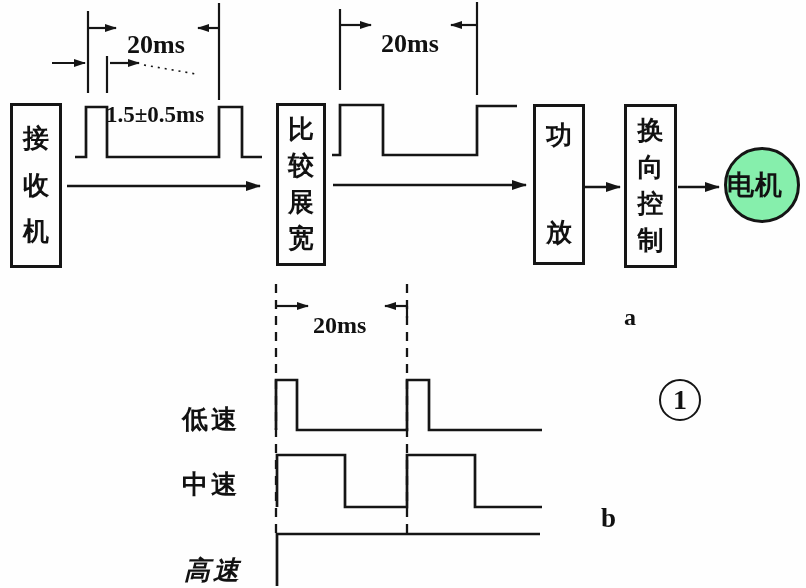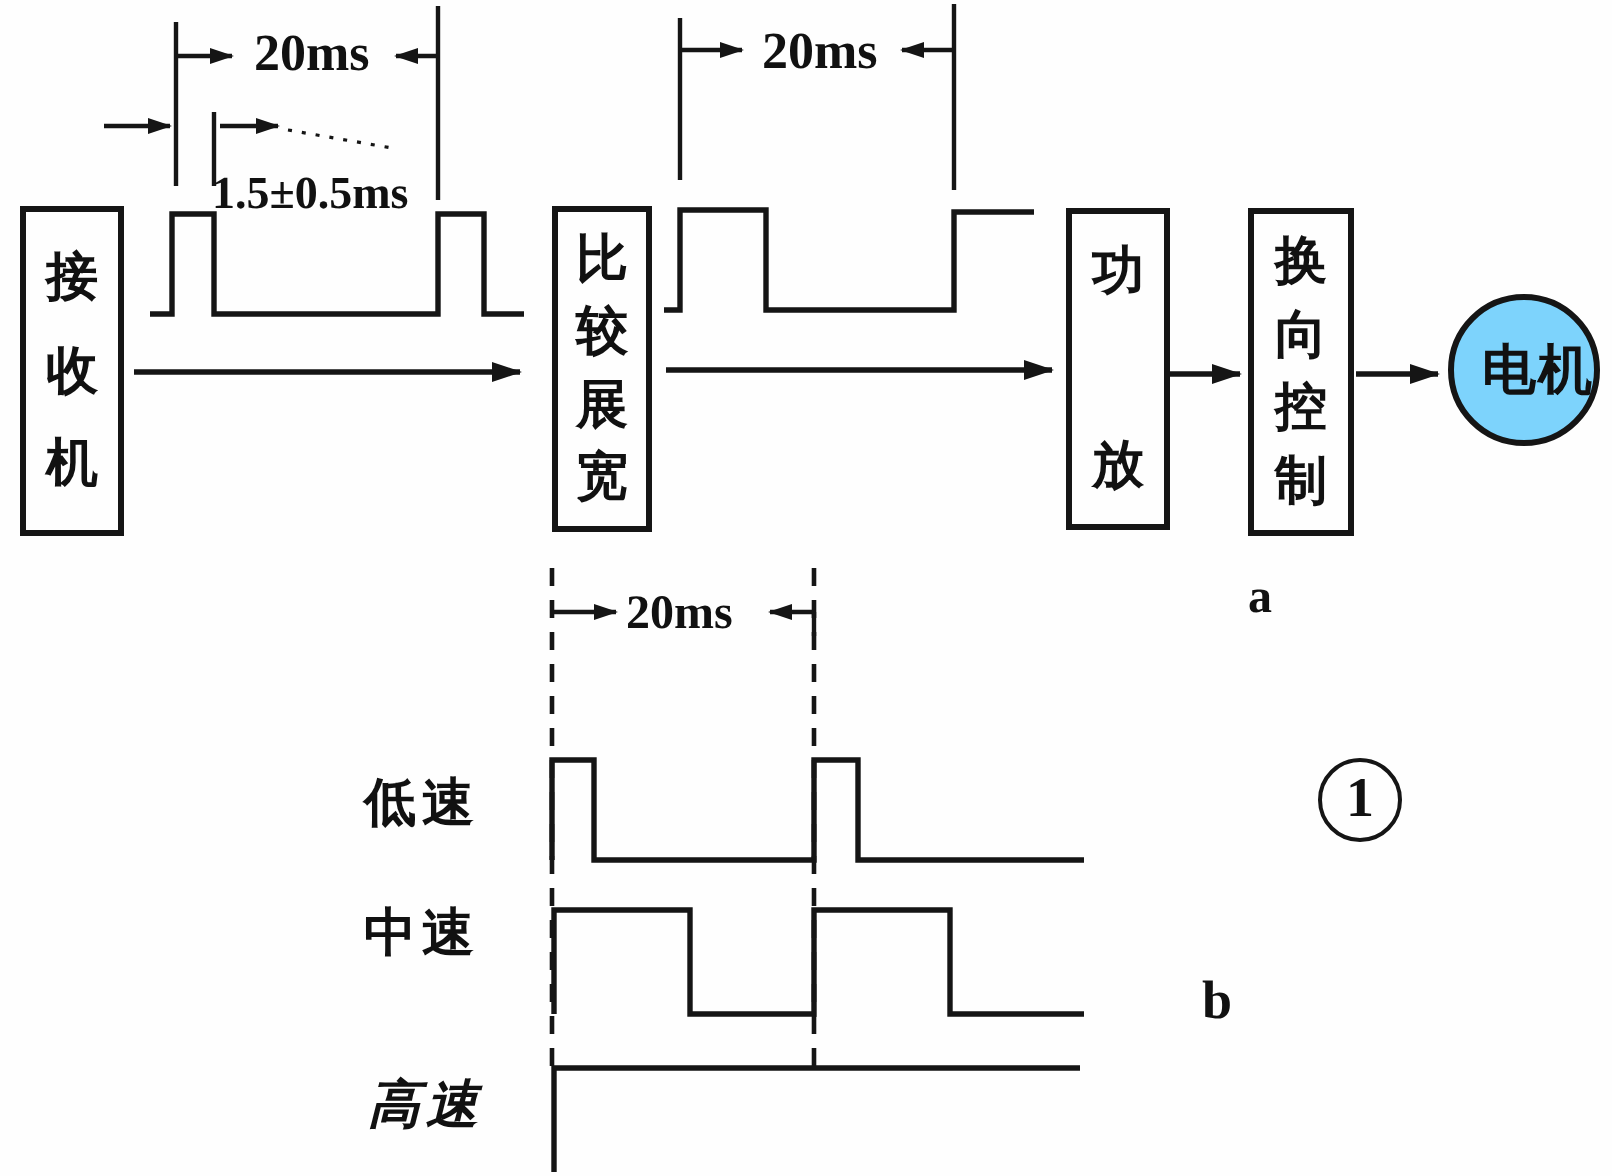--- a/index.html
+++ b/index.html
@@ -10,25 +10,25 @@
   .layer{position:absolute;left:0;top:0;}
   
   .blk{
     position:absolute;border:3px solid #151515;background:#fefefe;
     display:flex;flex-direction:column;align-items:center;justify-content:space-evenly;
     box-sizing:border-box;
   }
   .blk .ch{font-size:26px;line-height:1;font-weight:600;}
   .blk-gap{justify-content:space-between;padding:16px 0;}
   .circle-blk{
-    position:absolute;border:3px solid #151515;background:#7dd3fc;border-radius:50%;
-    display:flex;align-items:center;justify-content:flex-end;box-sizing:border-box;
+    position:absolute;border:3px solid #151515;background:#86efac;border-radius:50%;
+    display:flex;align-items:center;justify-content:flex-start;box-sizing:border-box;
   }
   .circle-blk span{font-size:27px;font-weight:600;letter-spacing:1px;}
-  .lbl{position:absolute;line-height:1;white-space:nowrap;}
+  .lbl{position:absolute;line-height:1;white-space:nowrap;margin-top:18px;}
   .dim{font-size:26px;font-weight:600;}
   .dim-small{font-size:23px;font-weight:600;}
   .dim-b{font-size:24px;font-weight:600;}
   .speed{font-size:26px;font-weight:600;letter-spacing:3px;}
   .part{font-weight:700;font-size:24px;}
   .fig-badge{
     position:absolute;width:42px;height:42px;border:2.5px solid #151515;border-radius:50%;
     display:flex;align-items:center;justify-content:center;font-size:28px;font-weight:600;
     box-sizing:border-box;background:#fefefe;
   }

